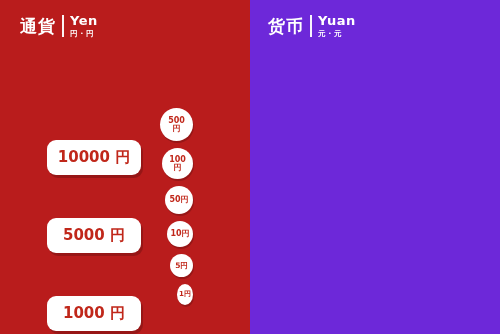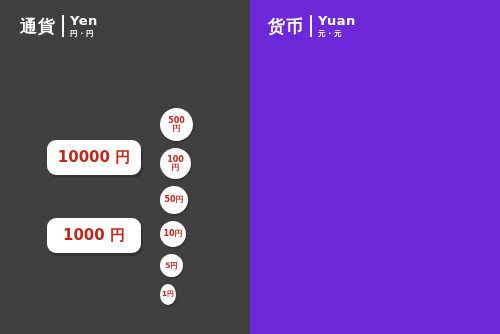--- a/index.html
+++ b/index.html
@@ -4,21 +4,21 @@
 <style>
   * { margin:0; padding:0; box-sizing:border-box; }
   html, body {
     width:500px; height:334px; overflow:hidden;
     font-family:"DejaVu Sans","Liberation Sans",sans-serif;
   }
   .stage { position:relative; width:500px; height:334px; display:flex; }
 
   
   .panel { position:relative; height:334px; }
-  .panel-left  { width:250px; background:#404040; }
+  .panel-left  { width:250px; background:#b91c1c; }
   .panel-right { width:250px; background:#6d28d9; }
 
   
   .hdr { position:absolute; top:14px; display:flex; align-items:center; }
   .hdr-left  { left:20px; }
   .hdr-right { left:18px; }
   .hdr-cjk {
     font-family:"DejaVu Sans","Liberation Sans",sans-serif;
     font-size:17px; font-weight:700; color:#ffffff;
     letter-spacing:1px; line-height:1;
@@ -56,21 +56,21 @@
   
   .yen-notes {
     position:absolute; left:47px; top:116px;
     display:flex; flex-direction:column; gap:19px;
   }
   .yen-notes .note { width:94px; height:35px; font-size:15px; }
 
   
   .yen-coins {
     position:absolute; left:160px; top:108px;
-    display:flex; flex-direction:column; align-items:flex-start; gap:7px;
+    display:flex; flex-direction:column; align-items:flex-end; gap:7px;
   }
   .yen-coins .coin { font-size:8px; }
   .yc0 { width:33px; height:33px; }
   .yc1 { width:31px; height:31px; }
   .yc2 { width:28px; height:28px; }
   .yc3 { width:26px; height:26px; }
   .yc4 { width:23px; height:23px; font-size:7.5px !important; }
   .yc5 { width:16px; height:21px; font-size:7px !important; }
 </style>
 </head>
@@ -84,20 +84,21 @@
       <span class="hdr-cjk">通貨</span>
       <span class="hdr-bar"></span>
       <span class="hdr-rom">
         <span class="hdr-rom-top">Yen</span>
         <span class="hdr-rom-bot">円・円</span>
       </span>
     </div>
 
     <div class="yen-notes">
       <div class="note note-yen">10000 円</div>
+      <div class="note note-yen">5000 円</div>
       <div class="note note-yen">1000 円</div>
     </div>
 
     <div class="yen-coins">
       <div class="coin coin-yen yc0">
         <span>500</span>
         <span>円</span>
       </div>
       <div class="coin coin-yen yc1">
         <span>100</span>

